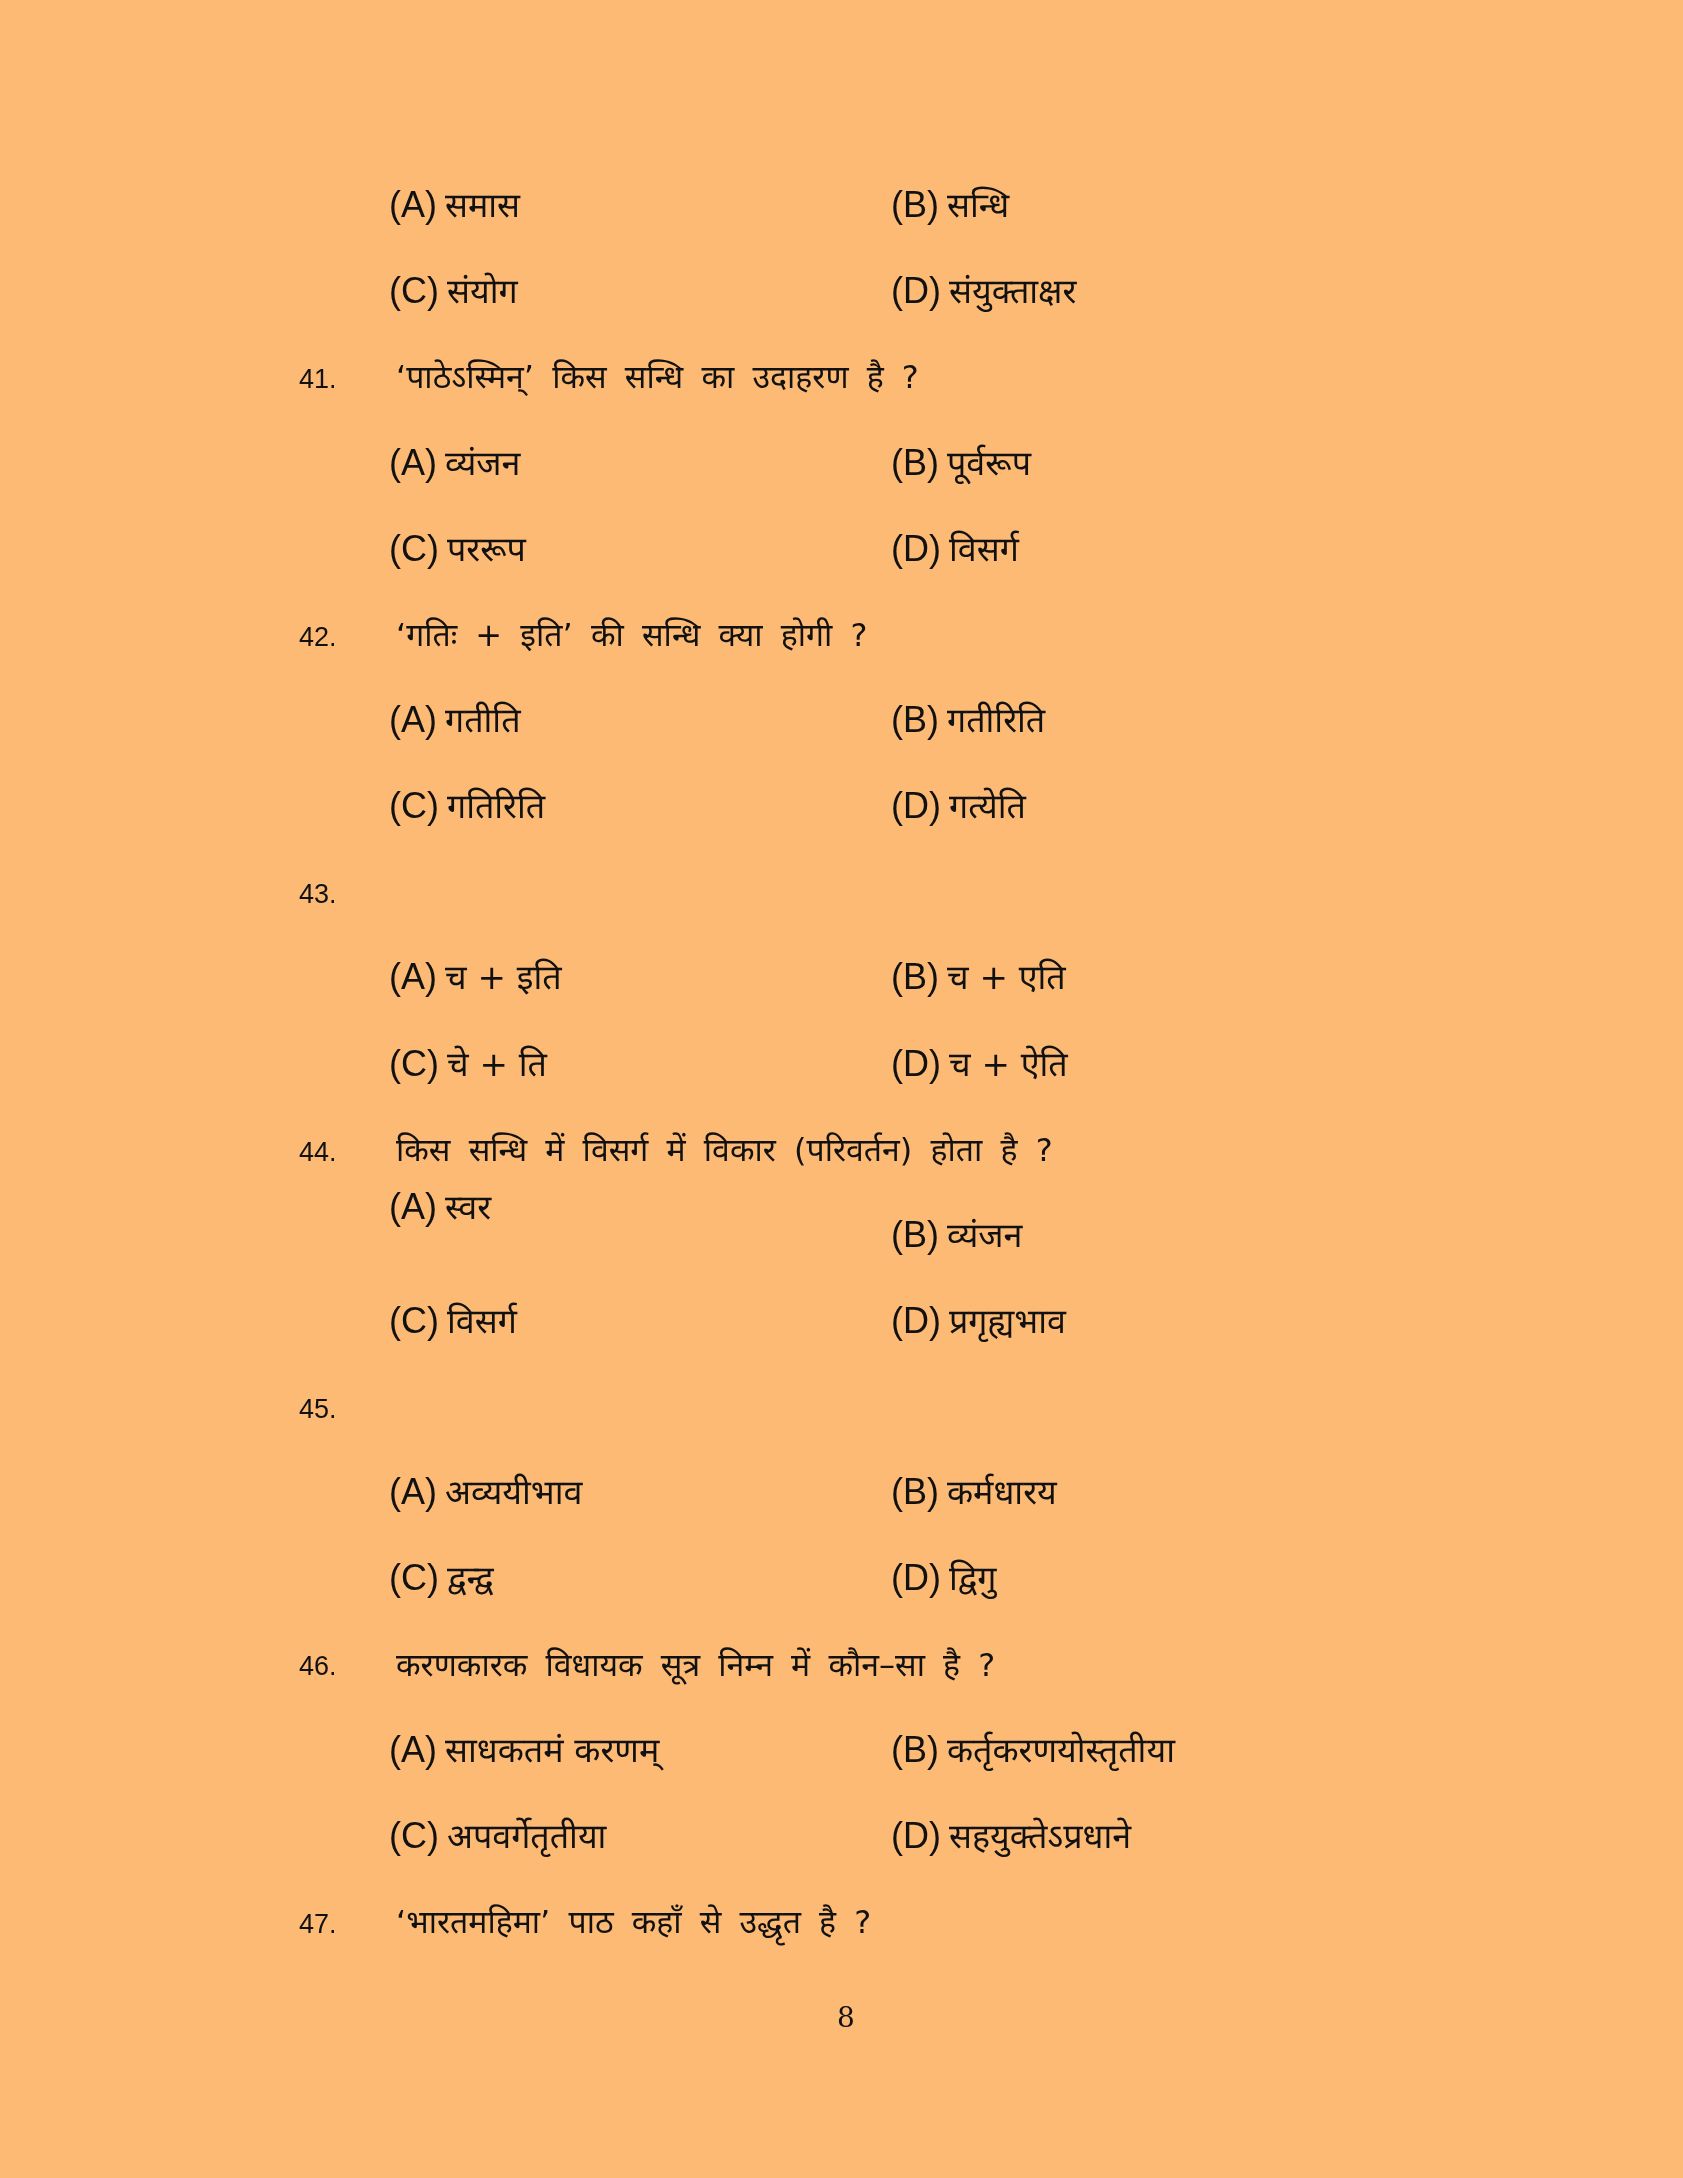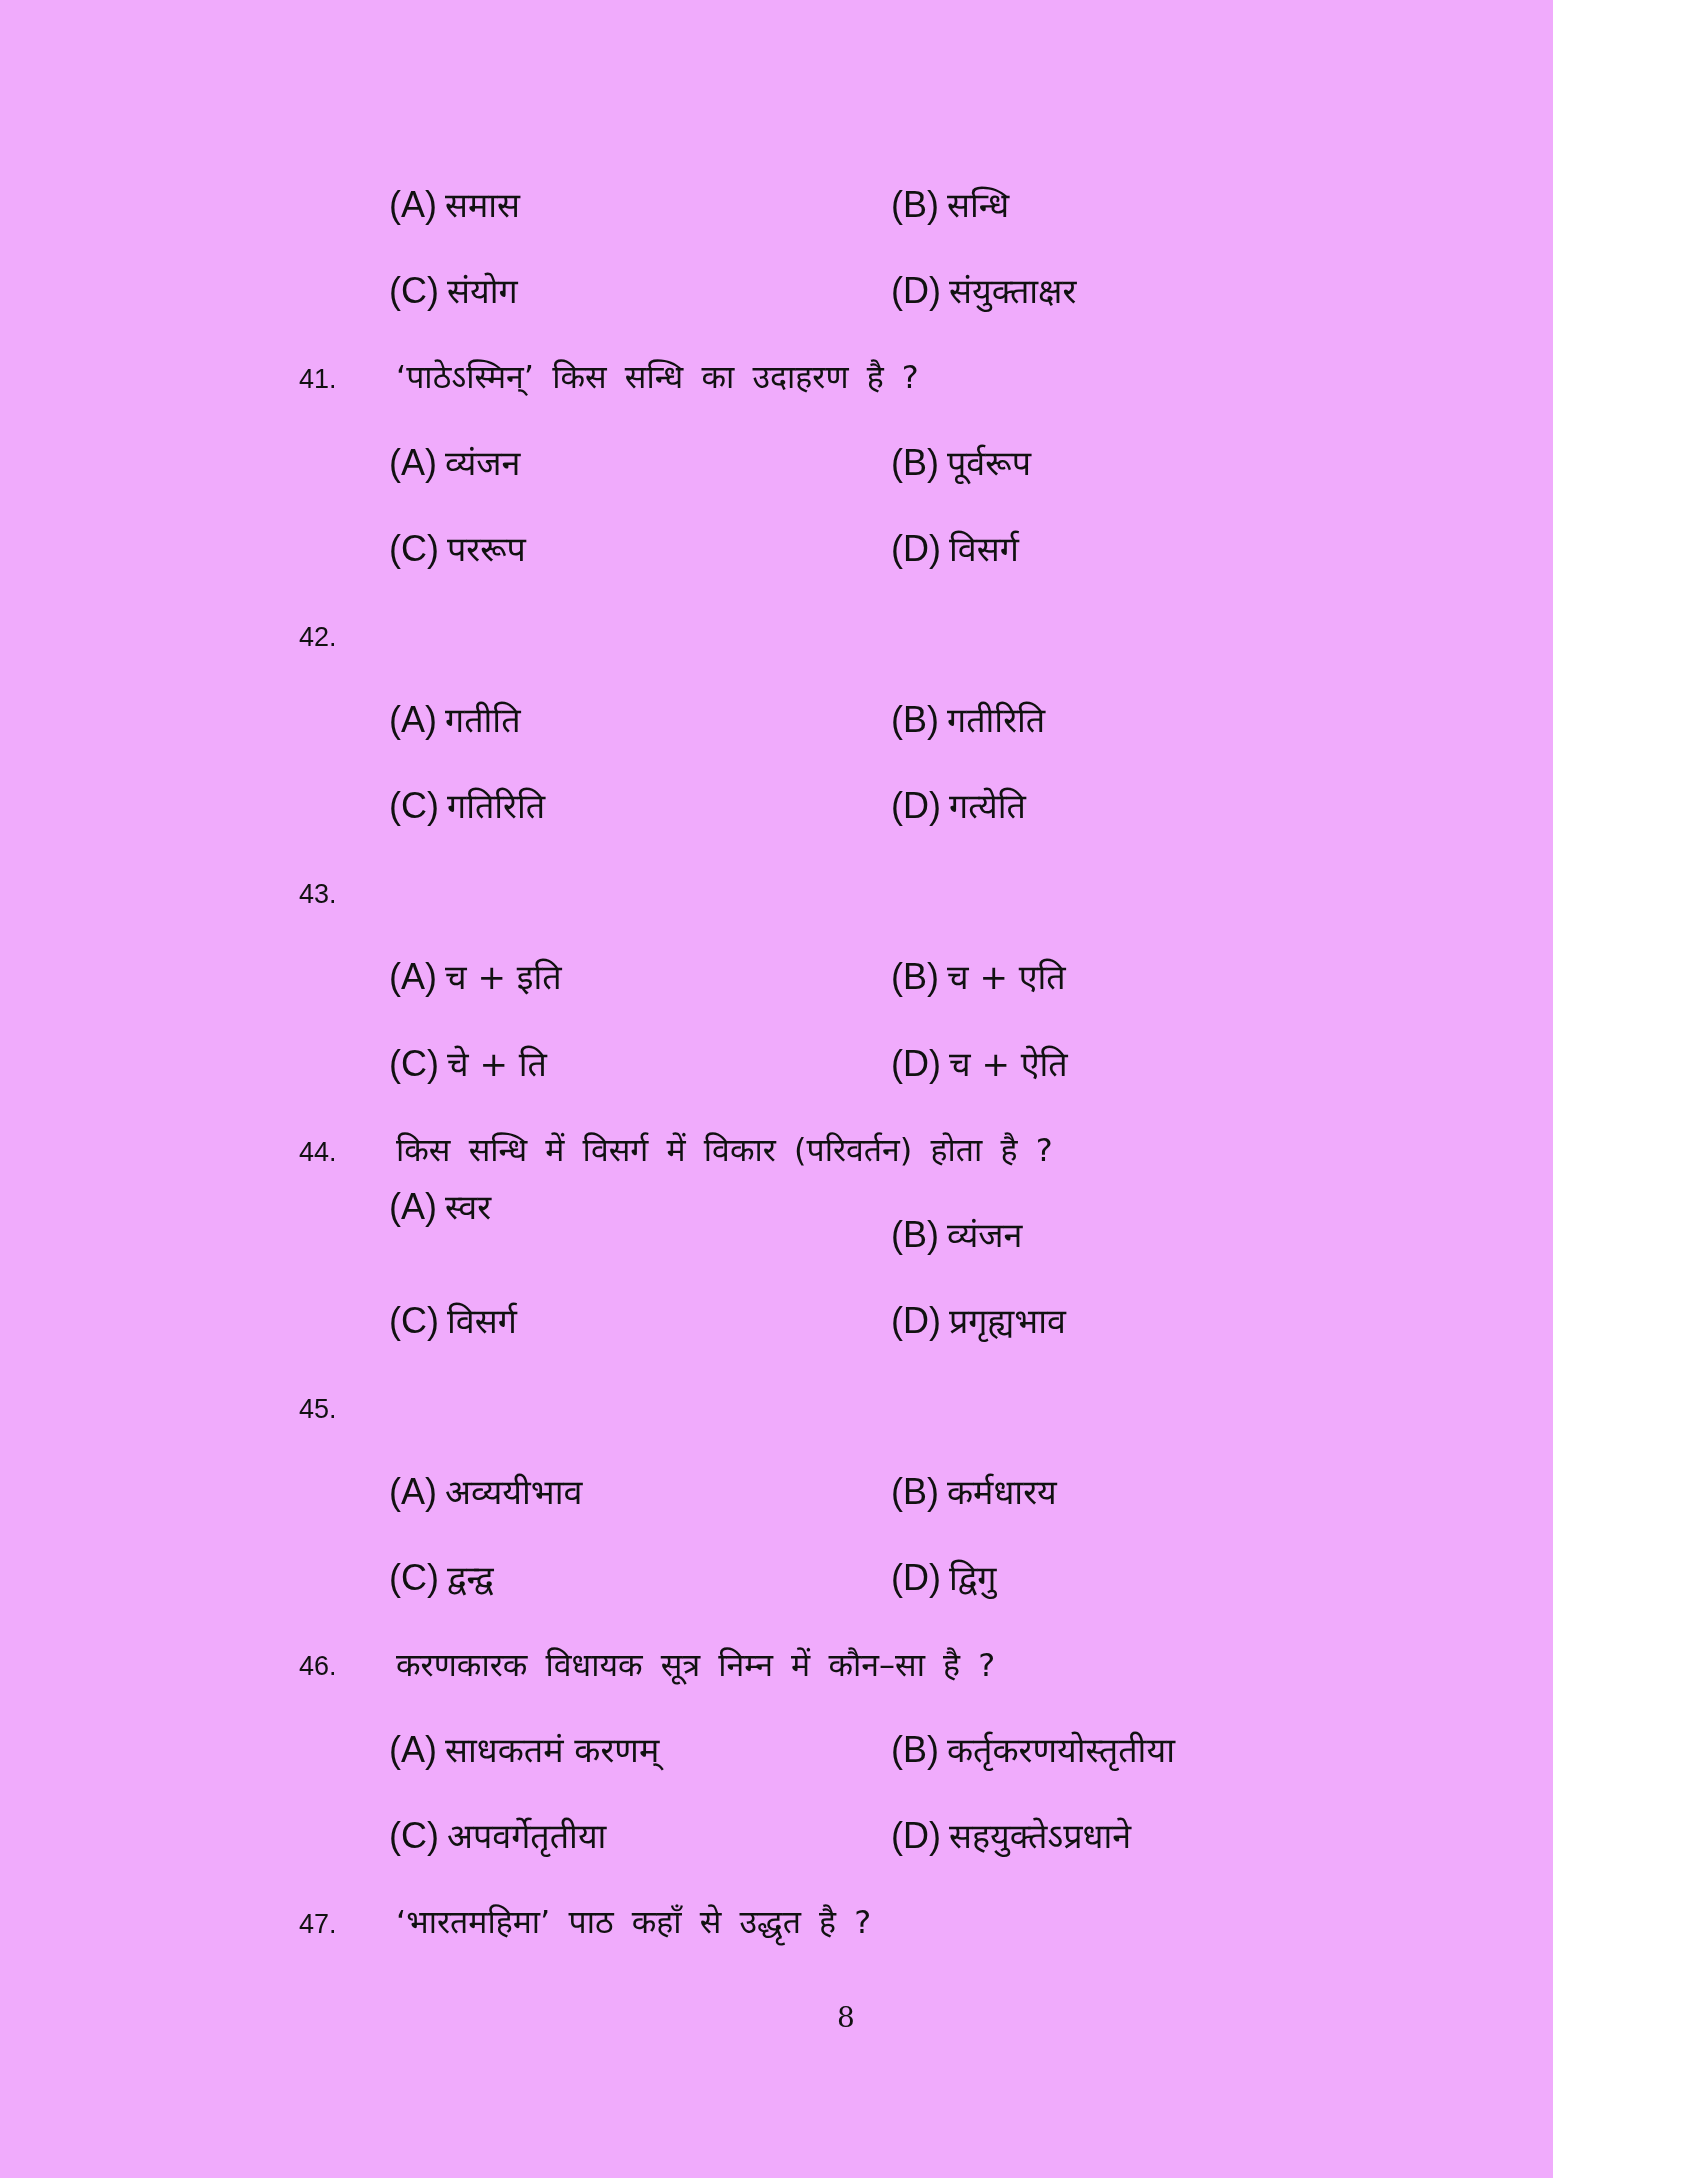--- a/index.html
+++ b/index.html
@@ -11,23 +11,23 @@
       width: 1683px;
       height: 2178px;
       position: relative;
       overflow: hidden;
       font-family: "DejaVu Sans", "Liberation Sans", sans-serif;
       color: #111111;
     }
     .page {
       position: absolute;
       left: 0; top: 0;
-      width: 1553px;
+      width: 1683px;
       height: 2178px;
-      background: #f0abfc;
+      background: #fdba74;
     }
     .row {
       position: absolute;
       height: 50px;
       line-height: 50px;
       white-space: nowrap;
     }
     .opt {
       font-size: 34px;
       letter-spacing: 0px;
@@ -92,20 +92,21 @@
     <span class="letter">(B)</span><span>पूर्वरूप</span>
   </div>
   <div class="row opt col-a" style="top:524px">
     <span class="letter">(C)</span><span>पररूप</span>
   </div>
   <div class="row opt col-b" style="top:524px">
     <span class="letter">(D)</span><span>विसर्ग</span>
   </div>
 
   <div class="qnum" style="top:610px">42.</div>
+  <div class="qtext" style="top:610px">‘गतिः + इति’ की सन्धि क्या होगी ?</div>
   <div class="row opt col-a" style="top:695px">
     <span class="letter">(A)</span><span>गतीति</span>
   </div>
   <div class="row opt col-b" style="top:695px">
     <span class="letter">(B)</span><span>गतीरिति</span>
   </div>
   <div class="row opt col-a" style="top:781px">
     <span class="letter">(C)</span><span>गतिरिति</span>
   </div>
   <div class="row opt col-b" style="top:781px">

